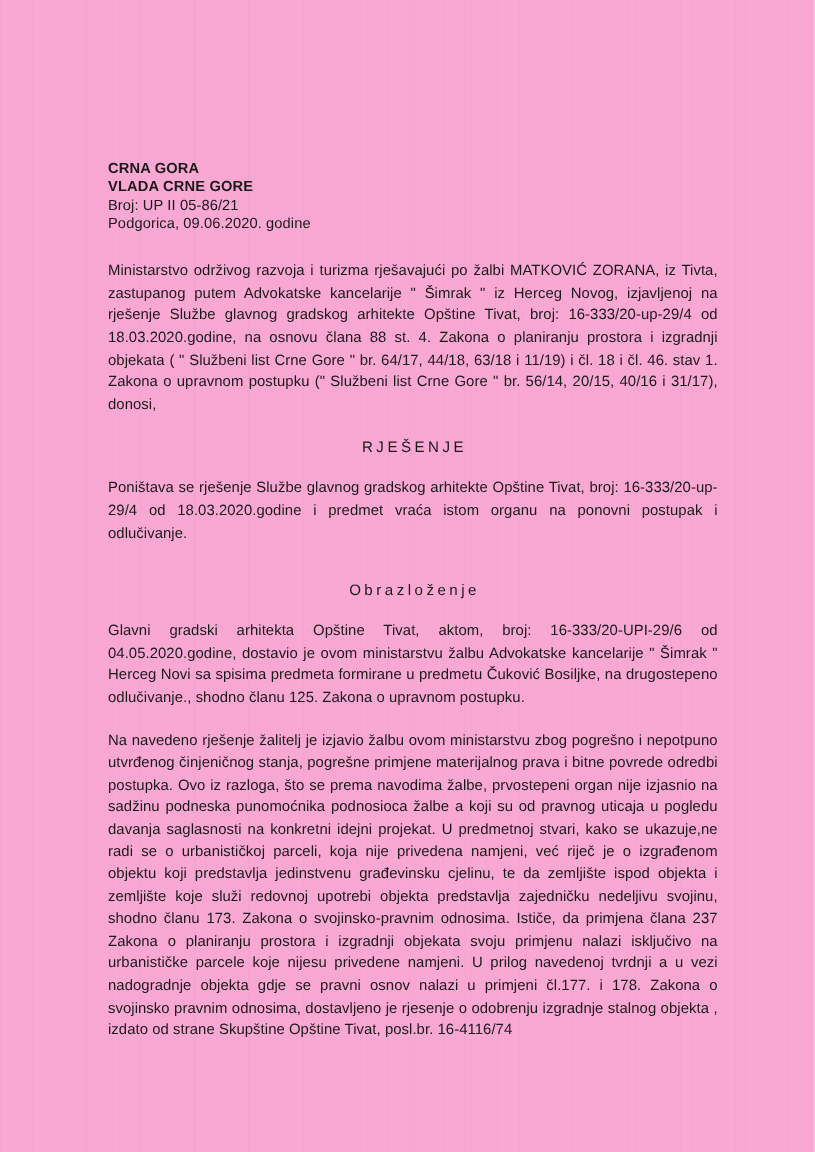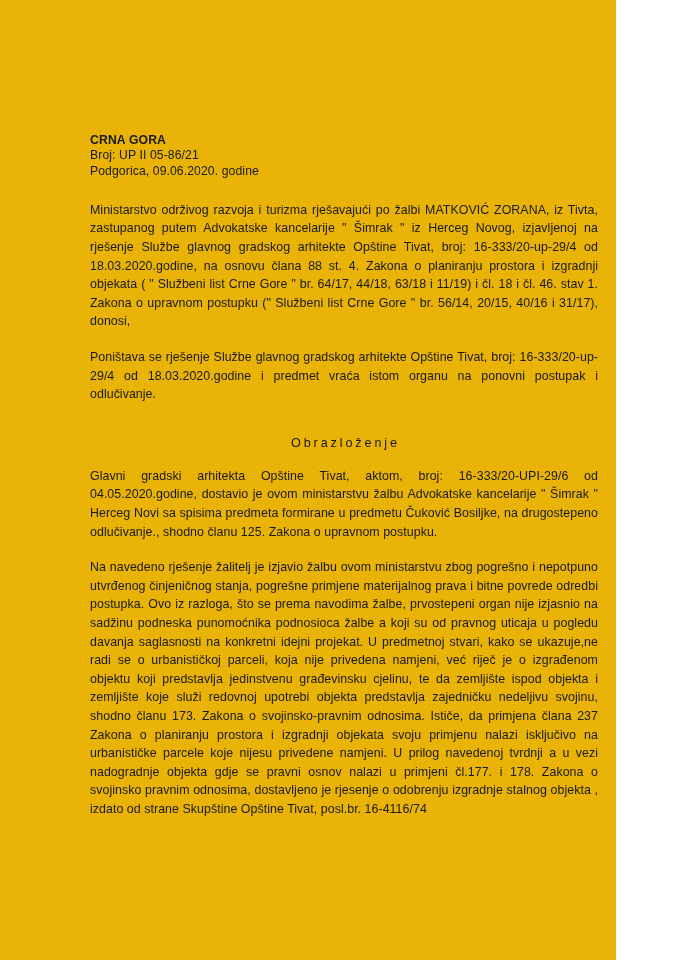--- a/index.html
+++ b/index.html
@@ -7,23 +7,23 @@
     margin: 0;
     padding: 0;
     background: #ffffff;
   }
   body {
     font-family: "Liberation Sans", sans-serif;
     color: #1a1a1a;
   }
   .page {
     position: relative;
-    width: 616px;
+    width: 679px;
     height: 960px;
-    background: #eab308;
+    background: #f9a8d4;
     overflow: hidden;
     box-sizing: border-box;
   }
   
   .page::before {
     content: "";
     position: absolute;
     inset: 0;
     pointer-events: none;
     background:
@@ -98,26 +98,28 @@
   }
 </style>
 </head>
 <body>
 
 <div class="page">
   <div class="content">
 
     <div class="letterhead">
       <div class="lh-line bold">CRNA GORA</div>
+      <div class="lh-line bold">VLADA CRNE GORE</div>
       <div class="lh-line plain">Broj: UP II 05-86/21</div>
       <div class="lh-line plain">Podgorica, 09.06.2020. godine</div>
     </div>
 
     <p class="body-para para-intro">Ministarstvo održivog razvoja i turizma rješavajući po žalbi MATKOVIĆ ZORANA, iz Tivta, zastupanog putem Advokatske kancelarije " Šimrak " iz Herceg Novog,  izjavljenoj na rješenje Službe glavnog gradskog arhitekte Opštine Tivat, broj: 16-333/20-up-29/4 od 18.03.2020.godine, na osnovu  člana 88 st. 4. Zakona o planiranju prostora i izgradnji objekata ( " Službeni list Crne Gore " br. 64/17, 44/18, 63/18 i 11/19)  i čl. 18 i čl. 46. stav 1.  Zakona o upravnom postupku (" Službeni list Crne Gore " br. 56/14, 20/15, 40/16 i 31/17), donosi,</p>
 
+    <p class="heading-spaced heading-rjesenje">RJEŠENJE</p>
 
     <p class="body-para para-dispositive">Poništava se rješenje Službe glavnog gradskog arhitekte Opštine Tivat, broj:  16-333/20-up-29/4 od 18.03.2020.godine i predmet vraća istom organu na ponovni postupak i odlučivanje.</p>
 
     <p class="heading-spaced heading-obrazlozenje">Obrazloženje</p>
 
     <p class="body-para para-expl-1">Glavni gradski arhitekta Opštine Tivat, aktom,    broj: 16-333/20-UPI-29/6  od 04.05.2020.godine, dostavio je ovom ministarstvu žalbu Advokatske kancelarije " Šimrak " Herceg Novi sa spisima predmeta formirane u predmetu Čuković Bosiljke, na drugostepeno odlučivanje., shodno članu 125. Zakona o upravnom postupku.</p>
 
     <p class="body-para para-expl-2">Na navedeno rješenje žalitelj je izjavio žalbu ovom ministarstvu zbog pogrešno i nepotpuno utvrđenog činjeničnog stanja, pogrešne primjene materijalnog prava i bitne povrede odredbi postupka. Ovo iz razloga, što se prema navodima žalbe, prvostepeni organ nije izjasnio na sadžinu podneska punomoćnika podnosioca žalbe  a koji su od pravnog uticaja u pogledu davanja saglasnosti na konkretni idejni projekat. U predmetnoj stvari, kako se ukazuje,ne  radi se o urbanističkoj parceli, koja nije privedena namjeni, već riječ je o izgrađenom objektu koji predstavlja jedinstvenu građevinsku cjelinu, te da zemljište ispod objekta i zemljište koje služi redovnoj upotrebi objekta predstavlja zajedničku nedeljivu svojinu, shodno članu 173. Zakona o svojinsko-pravnim odnosima. Ističe, da primjena člana 237 Zakona o planiranju prostora i izgradnji objekata svoju primjenu nalazi isključivo na urbanističke parcele koje nijesu privedene namjeni. U prilog navedenoj tvrdnji a u vezi nadogradnje objekta gdje se pravni osnov nalazi u primjeni čl.177. i 178. Zakona o svojinsko pravnim odnosima, dostavljeno je rjesenje o odobrenju izgradnje stalnog objekta , izdato od strane Skupštine Opštine Tivat, posl.br. 16-4116/74</p>
 
   </div>

